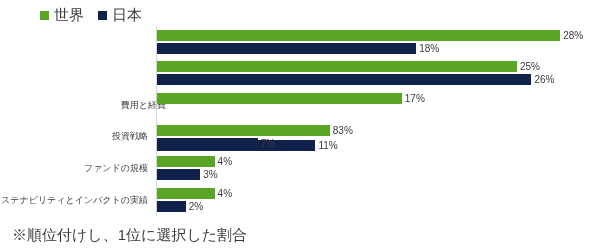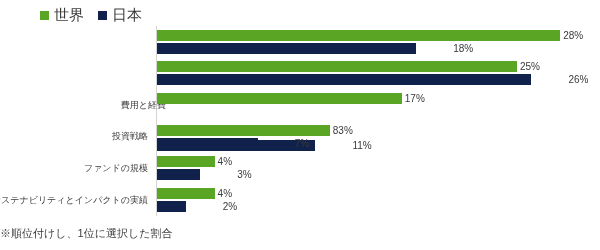--- a/index.html
+++ b/index.html
@@ -92,39 +92,39 @@
     width: 440px;
   }
   .bar-row {
     position: absolute;
     left: 0;
     height: 11px;
     display: flex;
     align-items: center;
   }
   .bar-row.r1 { top: 3.5px; }
-  .bar-row.r2 { top: 17px; gap: 34px; }
+  .bar-row.r2 { top: 17px; }
   .bar {
     height: 11px;
     display: block;
   }
   .bar-value {
     font-size: 10px;
     color: #3a3a3a;
     margin-left: 3px;
     line-height: 11px;
     white-space: nowrap;
   }
 
   
   #footnote {
     position: absolute;
-    left: 0;
+    left: 12px;
     top: 226px;
-    font-size: 11px;
+    font-size: 15px;
     color: #3a3a3a;
     white-space: nowrap;
   }
 </style>
 </head>
 <body>
 
 <div id="chart-root">
 
   <div id="legend">

